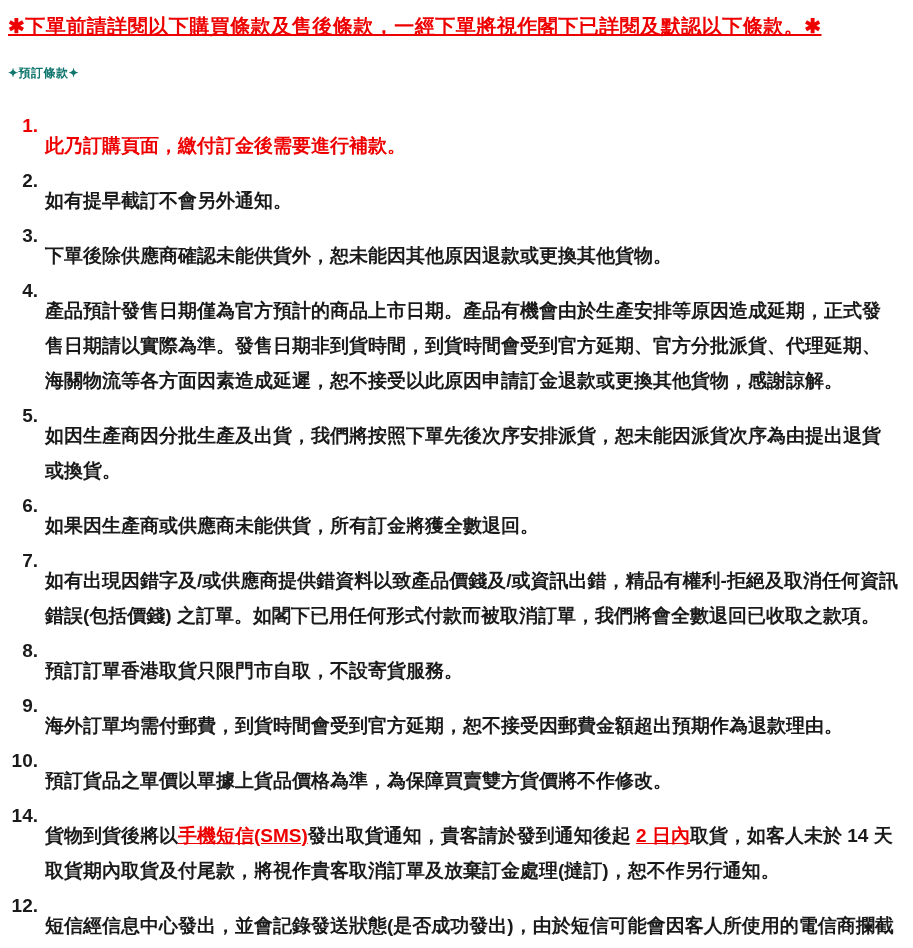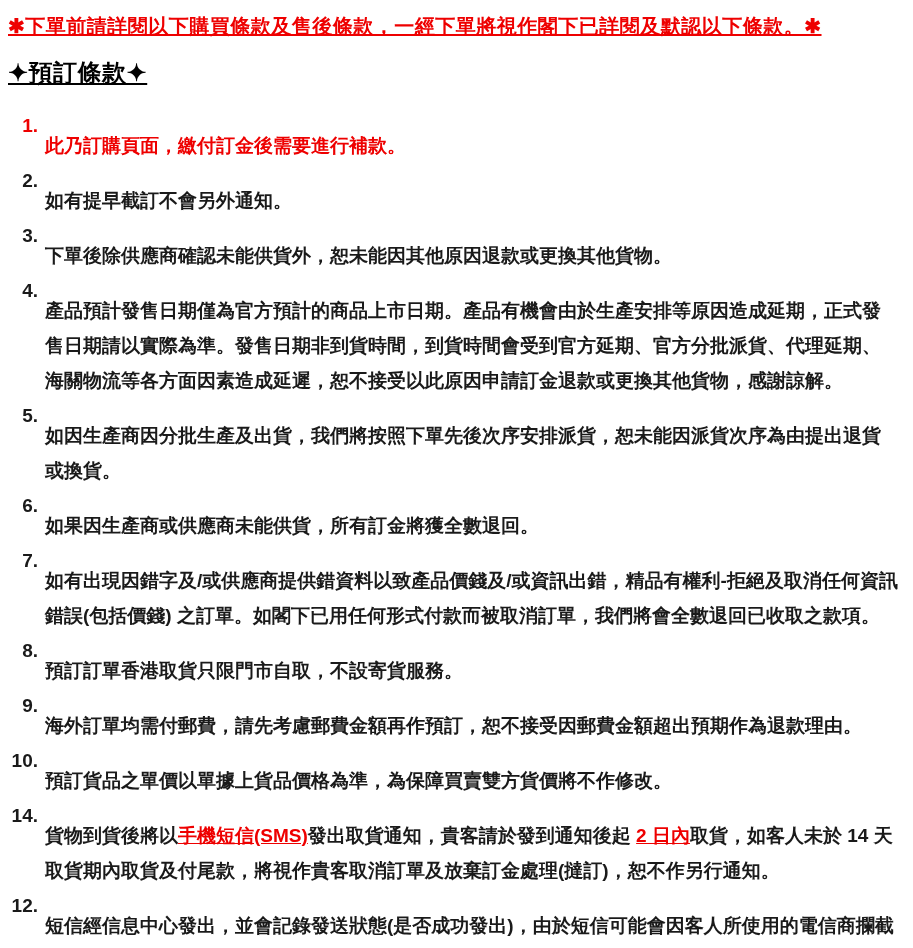--- a/index.html
+++ b/index.html
@@ -20,24 +20,23 @@
   }
   .notice {
     color: #ee0000;
     font-size: 20px;
     line-height: 28px;
     text-decoration: underline;
     margin-bottom: 20px;
     letter-spacing: 0.5px;
   }
   .heading {
-    color: #000000;
-    font-size: 24px;
+    color: #0f766e;
+    font-size: 12px;
     line-height: 26px;
-    text-decoration: underline;
     margin-bottom: 22px;
     letter-spacing: 0.5px;
   }
   .terms {
     margin: 0;
     padding: 0;
   }
   .term {
     display: flex;
     line-height: 35px;
@@ -103,21 +102,21 @@
       <div class="term">
         <span class="term-num">7.</span>
         <span class="term-body"><span>如有出現因錯字及/或供應商提供錯資料以致產品價錢及/或資訊出錯，精品有權利-拒絕及取消任何資訊錯誤(包括價錢) 之訂單。如閣下已用任何形式付款而被取消訂單，我們將會全數退回已收取之款項。</span></span>
       </div>
       <div class="term">
         <span class="term-num">8.</span>
         <span class="term-body"><span>預訂訂單香港取貨只限門市自取，不設寄貨服務。</span></span>
       </div>
       <div class="term">
         <span class="term-num">9.</span>
-        <span class="term-body"><span>海外訂單均需付郵費，請先考慮郵費金額再作預訂，恕不接受因郵費金額超出預期作為退款理由。</span></span>
+        <span class="term-body"><span>海外訂單均需付郵費，到貨時間會受到官方延期，恕不接受因郵費金額超出預期作為退款理由。</span></span>
       </div>
       <div class="term">
         <span class="term-num">10.</span>
         <span class="term-body"><span>預訂貨品之單價以單據上貨品價格為準，為保障買賣雙方貨價將不作修改。</span></span>
       </div>
       <div class="term">
         <span class="term-num">14.</span>
         <span class="term-body"><span>貨物到貨後將以</span><span class="red-underline">手機短信(SMS)</span><span>發出取貨通知，貴客請於發到通知後起 </span><span class="red-underline">2 日內</span><span>取貨，如客人未於 14 天取貨期內取貨及付尾款，將視作貴客取消訂單及放棄訂金處理(撻訂)，恕不作另行通知。</span></span>
       </div>
       <div class="term">

